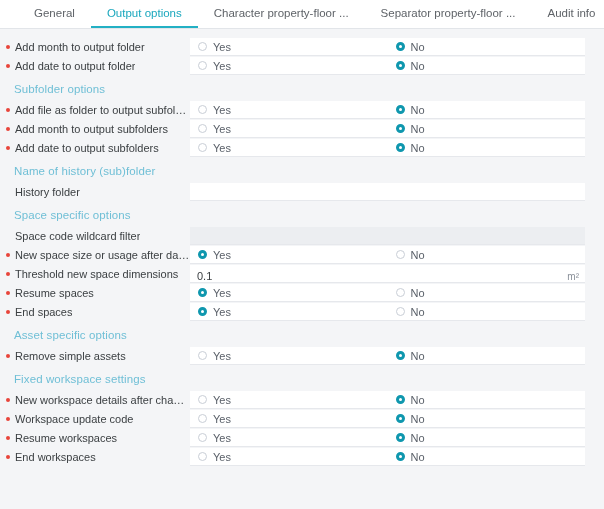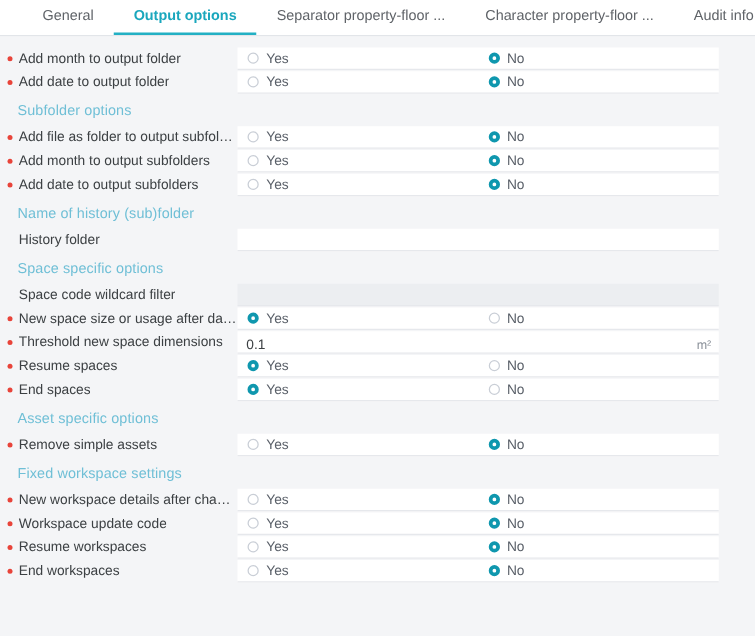--- a/index.html
+++ b/index.html
@@ -33,21 +33,21 @@
     font-size: 11.5px;
     color: #5f6368;
     white-space: nowrap;
     border-bottom: 2px solid transparent;
     box-sizing: border-box;
     cursor: pointer;
   }
   .tab.active {
     color: #1aa7bd;
     border-bottom-color: #23b0c4;
-    font-weight: bold;
+    font-weight: normal;
   }
 
   
   .form {
     padding-top: 9px;
   }
 
   .section-title {
     color: #6fbfd6;
     font-size: 11.5px;
@@ -90,21 +90,21 @@
   }
 
   
   .row-control {
     flex: 1;
     display: flex;
     align-items: center;
     background: #ffffff;
     border-bottom: 1px solid #e6e8ec;
     height: 18px;
-    margin-right: 29px;
+    margin-right: 19px;
     box-sizing: border-box;
   }
 
   .radio-group {
     display: flex;
     align-items: center;
     width: 100%;
     height: 100%;
   }
   .radio-opt {
@@ -158,22 +158,22 @@
     font-size: 10px;
     padding-left: 6px;
   }
 </style>
 </head>
 <body>
 
 <div class="tabbar">
     <div class="tab">General</div>
     <div class="tab active">Output options</div>
+    <div class="tab">Character property-floor ...</div>
     <div class="tab">Separator property-floor ...</div>
-    <div class="tab">Character property-floor ...</div>
     <div class="tab">Audit info</div>
   </div>
 <div class="form">
     <div class="row">
       <div class="row-label">
         <span class="req-dot"></span>
         <span class="label-text">Add month to output folder</span>
       </div>
       <div class="row-control">
         <div class="radio-group">

